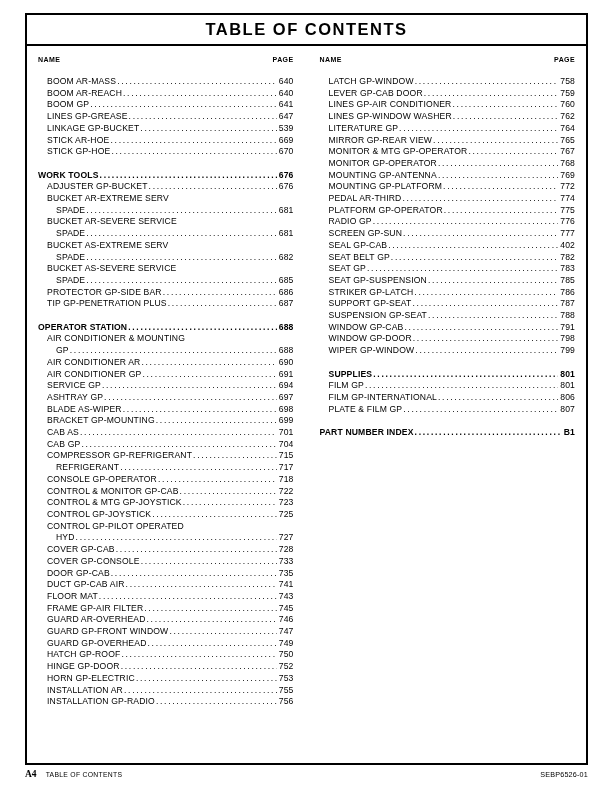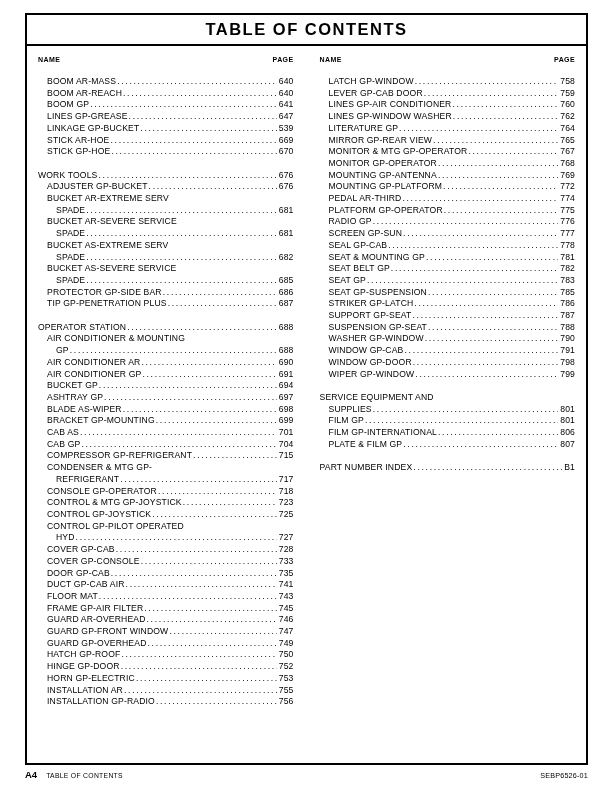--- a/index.html
+++ b/index.html
@@ -45,21 +45,21 @@
     font-size: 7px; font-weight: bold; letter-spacing: .4px;
     margin-bottom: 13px;
   }
 
   .toc-item {
     font-size: 8.6px;
     line-height: 11.7px;
     letter-spacing: .15px;
   }
   .toc-item.entry { padding-left: 9px; }
-  .toc-item.section { font-weight: normal; }
+  .toc-item.section { font-weight: bold; }
 
   .toc-row { display: flex; align-items: baseline; }
   .toc-row.cont { padding-left: 9px; }
 
   .toc-label { white-space: nowrap; }
   .toc-dots {
     flex: 1;
     overflow: hidden;
     white-space: nowrap;
     margin: 0 2px 0 1px;
@@ -71,21 +71,21 @@
   }
   .toc-page { white-space: nowrap; }
   .toc-gap { height: 11.7px; }
 
   .footer {
     position: absolute;
     left: 25px; right: 24px; top: 769px;
     display: flex; justify-content: space-between; align-items: baseline;
   }
   .footer-left { display: flex; align-items: baseline; }
-  .footer-page-id { font-size: 9.5px; font-weight: bold; }
+  .footer-page-id { font-size: 9.5px; font-weight: bold; font-family: Liberation Serif, serif; }
   .footer-section { font-size: 6.8px; margin-left: 9px; letter-spacing: .3px; }
   .footer-doc-code { font-size: 7.2px; letter-spacing: .2px; }
 </style>
 </head>
 <body>
 
 <div class="sheet">
   <div class="title-bar">
     <h1>TABLE OF CONTENTS</h1>
   </div>
@@ -231,21 +231,21 @@
           </div>
           <div class="toc-item entry">
             <div class="toc-row">
               <span class="toc-label">AIR CONDITIONER GP</span>
               <span class="toc-dots"></span>
               <span class="toc-page">691</span>
             </div>
           </div>
           <div class="toc-item entry">
             <div class="toc-row">
-              <span class="toc-label">BUCKET GP</span>
+              <span class="toc-label">SERVICE GP</span>
               <span class="toc-dots"></span>
               <span class="toc-page">694</span>
             </div>
           </div>
           <div class="toc-item entry">
             <div class="toc-row">
               <span class="toc-label">ASHTRAY GP</span>
               <span class="toc-dots"></span>
               <span class="toc-page">697</span>
             </div>
@@ -279,32 +279,38 @@
             </div>
           </div>
           <div class="toc-item entry">
             <div class="toc-row">
               <span class="toc-label">COMPRESSOR GP-REFRIGERANT</span>
               <span class="toc-dots"></span>
               <span class="toc-page">715</span>
             </div>
           </div>
           <div class="toc-item entry">
-            <div class="toc-line1">CONDENSER &amp; MTG GP-</div>
             <div class="toc-row cont">
               <span class="toc-label">REFRIGERANT</span>
               <span class="toc-dots"></span>
               <span class="toc-page">717</span>
             </div>
           </div>
           <div class="toc-item entry">
             <div class="toc-row">
               <span class="toc-label">CONSOLE GP-OPERATOR</span>
               <span class="toc-dots"></span>
               <span class="toc-page">718</span>
+            </div>
+          </div>
+          <div class="toc-item entry">
+            <div class="toc-row">
+              <span class="toc-label">CONTROL &amp; MONITOR GP-CAB</span>
+              <span class="toc-dots"></span>
+              <span class="toc-page">722</span>
             </div>
           </div>
           <div class="toc-item entry">
             <div class="toc-row">
               <span class="toc-label">CONTROL &amp; MTG GP-JOYSTICK</span>
               <span class="toc-dots"></span>
               <span class="toc-page">723</span>
             </div>
           </div>
           <div class="toc-item entry">
@@ -523,28 +529,21 @@
             <div class="toc-row">
               <span class="toc-label">SCREEN GP-SUN</span>
               <span class="toc-dots"></span>
               <span class="toc-page">777</span>
             </div>
           </div>
           <div class="toc-item entry">
             <div class="toc-row">
               <span class="toc-label">SEAL GP-CAB</span>
               <span class="toc-dots"></span>
-              <span class="toc-page">778</span>
-            </div>
-          </div>
-          <div class="toc-item entry">
-            <div class="toc-row">
-              <span class="toc-label">SEAT &amp; MOUNTING GP</span>
-              <span class="toc-dots"></span>
-              <span class="toc-page">781</span>
+              <span class="toc-page">402</span>
             </div>
           </div>
           <div class="toc-item entry">
             <div class="toc-row">
               <span class="toc-label">SEAT BELT GP</span>
               <span class="toc-dots"></span>
               <span class="toc-page">782</span>
             </div>
           </div>
           <div class="toc-item entry">
@@ -573,27 +572,20 @@
               <span class="toc-label">SUPPORT GP-SEAT</span>
               <span class="toc-dots"></span>
               <span class="toc-page">787</span>
             </div>
           </div>
           <div class="toc-item entry">
             <div class="toc-row">
               <span class="toc-label">SUSPENSION GP-SEAT</span>
               <span class="toc-dots"></span>
               <span class="toc-page">788</span>
-            </div>
-          </div>
-          <div class="toc-item entry">
-            <div class="toc-row">
-              <span class="toc-label">WASHER GP-WINDOW</span>
-              <span class="toc-dots"></span>
-              <span class="toc-page">790</span>
             </div>
           </div>
           <div class="toc-item entry">
             <div class="toc-row">
               <span class="toc-label">WINDOW GP-CAB</span>
               <span class="toc-dots"></span>
               <span class="toc-page">791</span>
             </div>
           </div>
           <div class="toc-item entry">
@@ -605,21 +597,20 @@
           </div>
           <div class="toc-item entry">
             <div class="toc-row">
               <span class="toc-label">WIPER GP-WINDOW</span>
               <span class="toc-dots"></span>
               <span class="toc-page">799</span>
             </div>
           </div>
           <div class="toc-gap"></div>
           <div class="toc-item section">
-            <div class="toc-line1">SERVICE EQUIPMENT AND</div>
             <div class="toc-row cont">
               <span class="toc-label">SUPPLIES</span>
               <span class="toc-dots"></span>
               <span class="toc-page">801</span>
             </div>
           </div>
           <div class="toc-item entry">
             <div class="toc-row">
               <span class="toc-label">FILM GP</span>
               <span class="toc-dots"></span>

